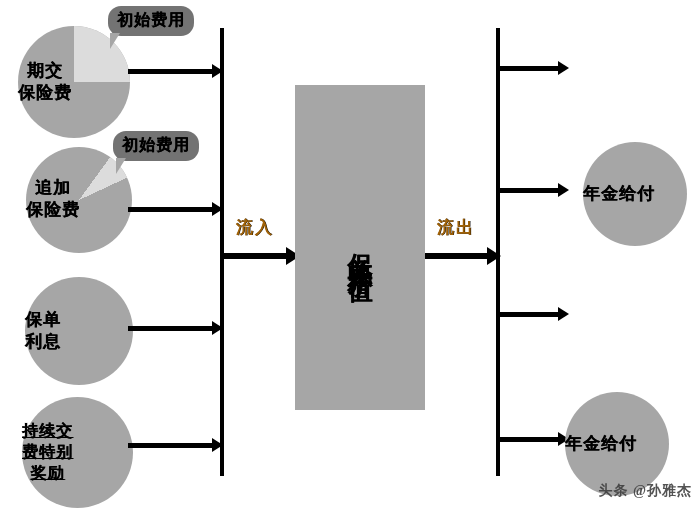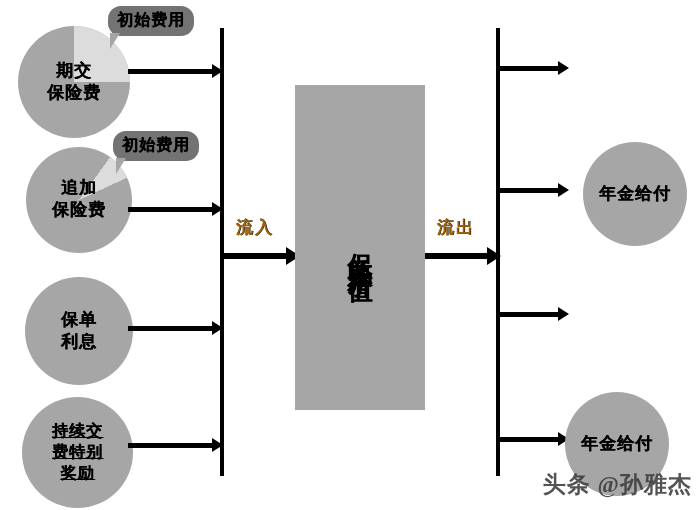--- a/index.html
+++ b/index.html
@@ -17,21 +17,21 @@
     background: #ffffff;
     overflow: hidden;
   }
   
   .node-circle {
     position: absolute;
     border-radius: 50%;
     background: #a6a6a6;
     display: flex;
     align-items: center;
-    justify-content: center;
+    justify-content: flex-start;
     text-align: center;
     box-sizing: border-box;
   }
   .node-label {
     color: #000000;
     font-weight: bold;
     font-size: 17px;
     line-height: 1.28;
     letter-spacing: 1px;
     white-space: pre-line;
@@ -120,21 +120,21 @@
   .callout-tail {
     position: absolute;
     width: 0;
     height: 0;
   }
   
   #watermark {
     position: absolute;
     right: 8px;
     bottom: 10px;
-    font-size: 23px;
+    font-size: 14px;
     font-weight: bold;
     color: #3c3c3c;
     opacity: 0.88;
     letter-spacing: 1px;
     white-space: nowrap;
     text-align: right;
   }
 </style>
 </head>
 <body>

